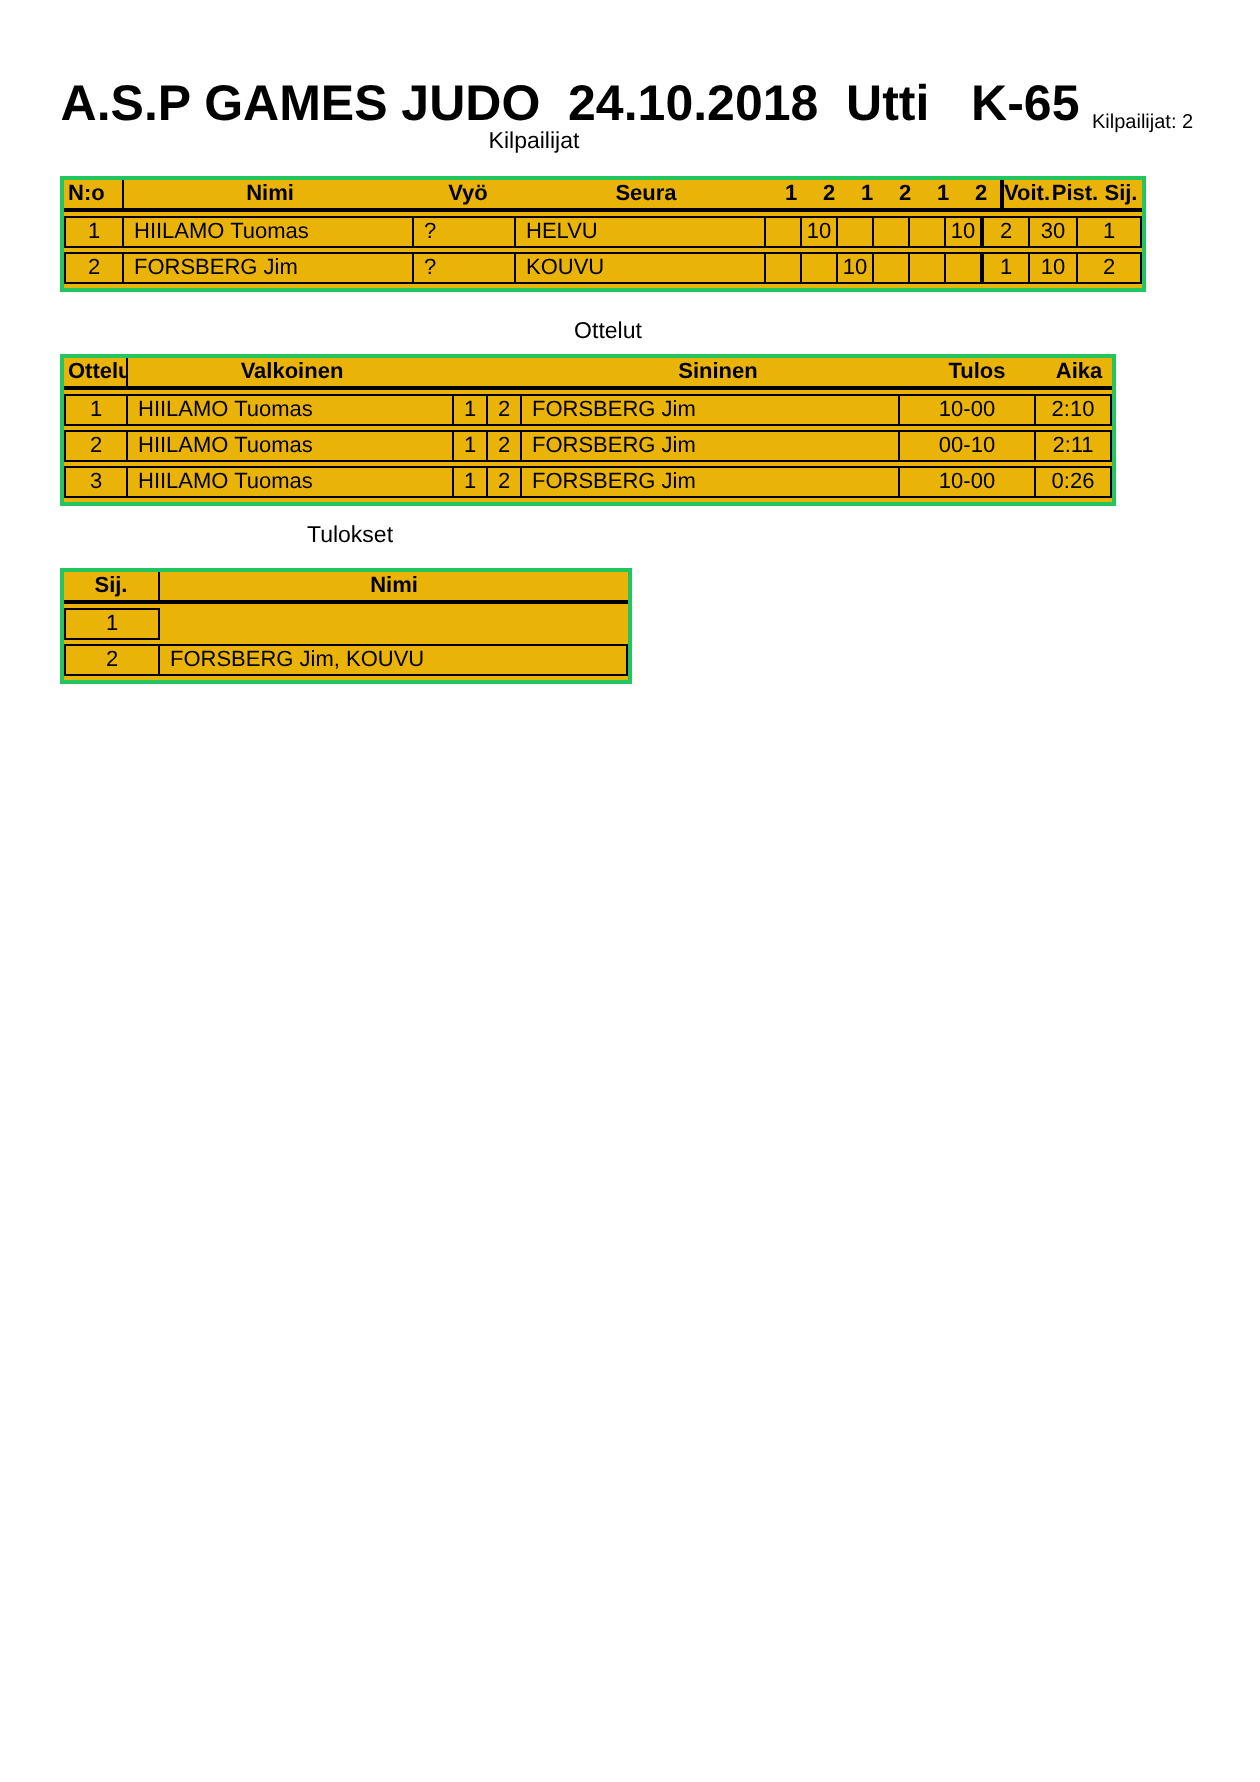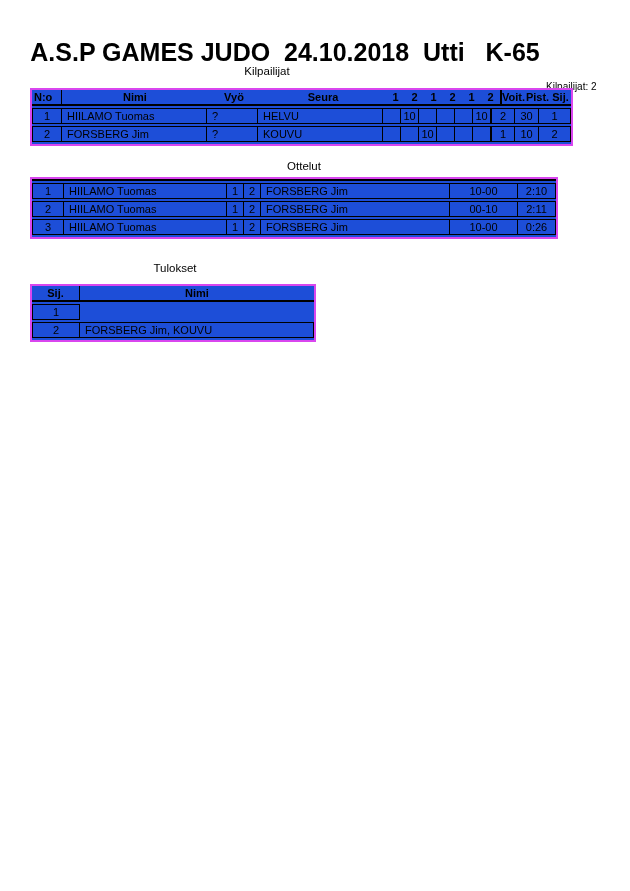--- a/index.html
+++ b/index.html
@@ -6,23 +6,23 @@
   html,body { background:#fff; }
   body { font-family:"Liberation Sans", sans-serif; color:#000; }
   .page { position:relative; width:628px; height:891px; background:#fff; overflow:hidden; }
 
   .doc-title { position:absolute; top:38px; left:285px; transform:translateX(-50%);
                font-size:25px; font-weight:bold; white-space:pre; }
   .sec-title { position:absolute; font-size:11.5px; font-weight:normal; transform:translateX(-50%); white-space:nowrap; }
   #sec-kilpailijat { top:65px; left:267px; }
   #sec-ottelut     { top:160px; left:304px; }
   #sec-tulokset    { top:262px; left:175px; }
-  .count-label { position:absolute; top:81px; left:546px; font-size:10px; white-space:nowrap; }
+  .count-label { position:absolute; top:56px; left:546px; font-size:10px; white-space:nowrap; }
 
-  .tbl { position:absolute; border:2px solid #d946ef; background:#1d4ed8; }
+  .tbl { position:absolute; border:2px solid #22c55e; background:#eab308; }
   #tbl-kilpailijat { left:30px; top:88px;  width:543px; }
   #tbl-ottelut     { left:30px; top:177px; width:528px; }
   #tbl-tulokset    { left:30px; top:284px; width:286px; }
 
   .thead { display:flex; height:14px; font-weight:bold; font-size:11px; align-items:stretch; }
   .hc { display:flex; align-items:center; justify-content:center; height:100%; white-space:nowrap; overflow:hidden; }
   .hc.left { justify-content:flex-start; padding-left:2px; }
   .hsep   { border-right:1px solid #000; }
   .hthick { border-left:2px solid #000; }
   .hline { height:2px; background:#000; }
@@ -103,20 +103,29 @@
       <div class="bc w-s"></div>
       <div class="bc w-voit thick">1</div>
       <div class="bc w-pist">10</div>
       <div class="bc w-sij">2</div>
     </div>
   </div>
 
   <div class="sec-title" id="sec-ottelut">Ottelut</div>
 
   <div class="tbl" id="tbl-ottelut">
+    <div class="thead">
+      <div class="hc left w2-no hsep">Ottelu</div>
+      <div class="hc w2-valk">Valkoinen</div>
+      <div class="hc w2-wb"></div>
+      <div class="hc w2-wb"></div>
+      <div class="hc w2-sin">Sininen</div>
+      <div class="hc w2-tulos">Tulos</div>
+      <div class="hc w2-aika">Aika</div>
+    </div>
     <div class="hline"></div>
 
     <div class="brow">
       <div class="bc w2-no">1</div>
       <div class="bc w2-valk left">HIILAMO Tuomas</div>
       <div class="bc w2-wb">1</div>
       <div class="bc w2-wb">2</div>
       <div class="bc w2-sin left">FORSBERG Jim</div>
       <div class="bc w2-tulos">10-00</div>
       <div class="bc w2-aika">2:10</div>

